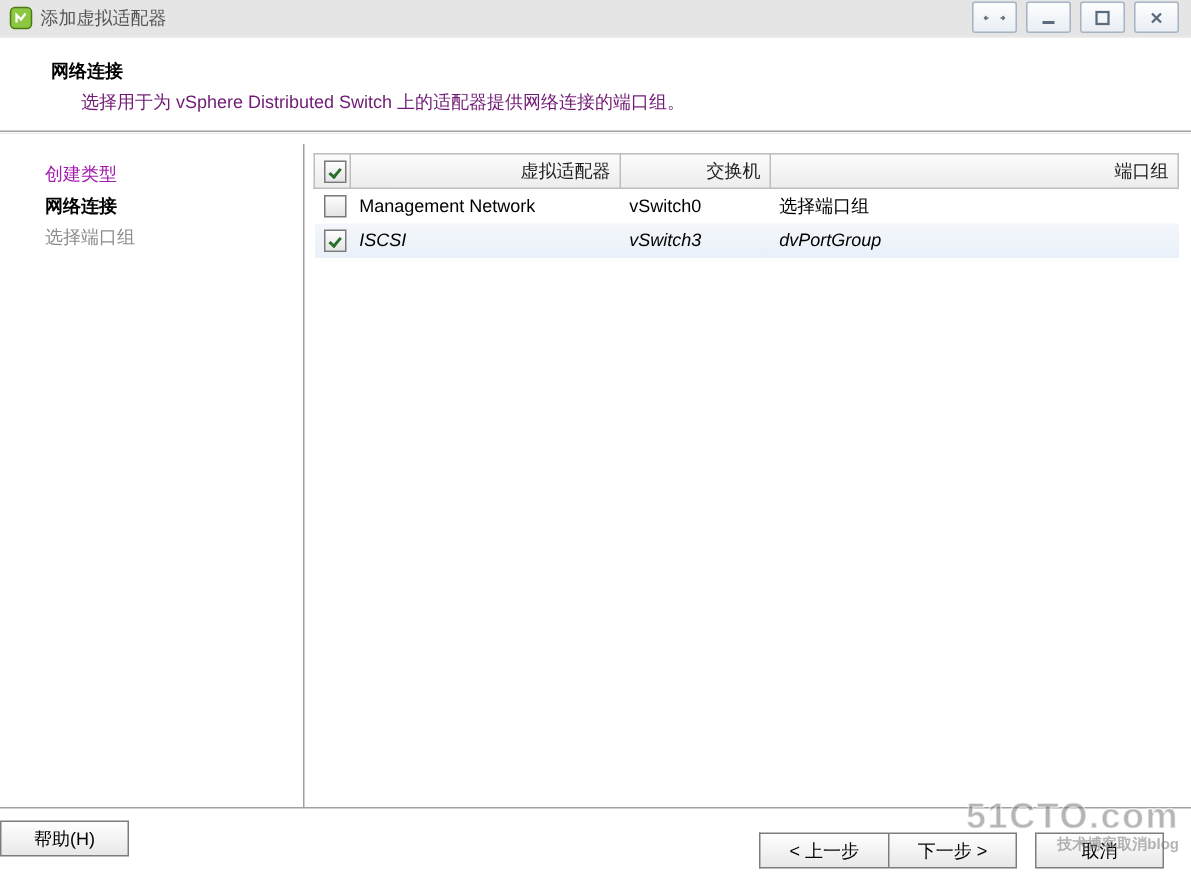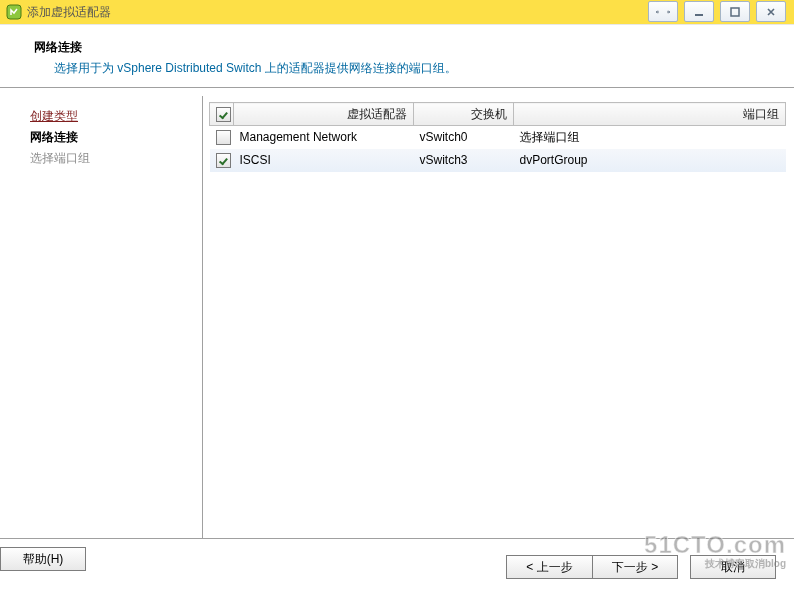--- a/index.html
+++ b/index.html
@@ -10,21 +10,21 @@
     font-family: "Microsoft YaHei", Tahoma, Arial, sans-serif;
     font-size: 12px;
     background: #fff;
     color: #000;
     overflow: hidden;
   }
   
   .titlebar {
     position: relative;
     height: 24px;
-    background: #fde047;
+    background: #e5e5e5;
     border-bottom: 1px solid #e8e8e8;
     display: flex;
     align-items: center;
   }
   .titlebar .app-icon {
     width: 16px; height: 16px;
     margin: 0 5px 0 6px;
     display: inline-flex;
     align-items: center;
     justify-content: center;
@@ -57,21 +57,21 @@
   .header {
     padding: 14px 26px 10px 34px;
   }
   .header .h1 {
     font-weight: bold;
     font-size: 12px;
   }
   .header .sub {
     padding-left: 20px;
     margin-top: 4px;
-    color: #0369a1;
+    color: #701a75;
   }
   .hr {
     height: 1px;
     background: #a0a0a0;
     border-bottom: 1px solid #fff;
     margin: 0;
   }
   
   .body {
     position: absolute;
@@ -79,22 +79,21 @@
     bottom: 51px;
     left: 0; right: 0;
     display: flex;
   }
   .sidebar {
     width: 172px;
     border-right: 1px solid #a0a0a0;
     padding: 12px 0 0 30px;
   }
   .sidebar .step-link {
-    color: #7f1d1d;
-    text-decoration: underline;
+    color: #a21caf;
     cursor: pointer;
     display: block;
     margin-bottom: 4px;
   }
   .sidebar .step-current {
     font-weight: bold;
     display: block;
     margin-bottom: 4px;
   }
   .sidebar .step-disabled {
@@ -132,20 +131,21 @@
   }
   tr.row-normal {
     background: #fff;
   }
   tr.row-selected {
     background: linear-gradient(#f4f7fb, #e9f0f9);
   }
   tr.row-selected td {
     border-top: 1px solid #c0d4ea;
     border-bottom: 1px solid #c0d4ea;
+    font-style: italic;
   }
   .chk {
     width: 13px; height: 13px; display: inline-block;
     border: 1px solid #7a7a7a;
     background: linear-gradient(#fefefe,#e4e4e4);
     position: relative;
     vertical-align: middle;
   }
   .chk.checked::after {
     content: "";

